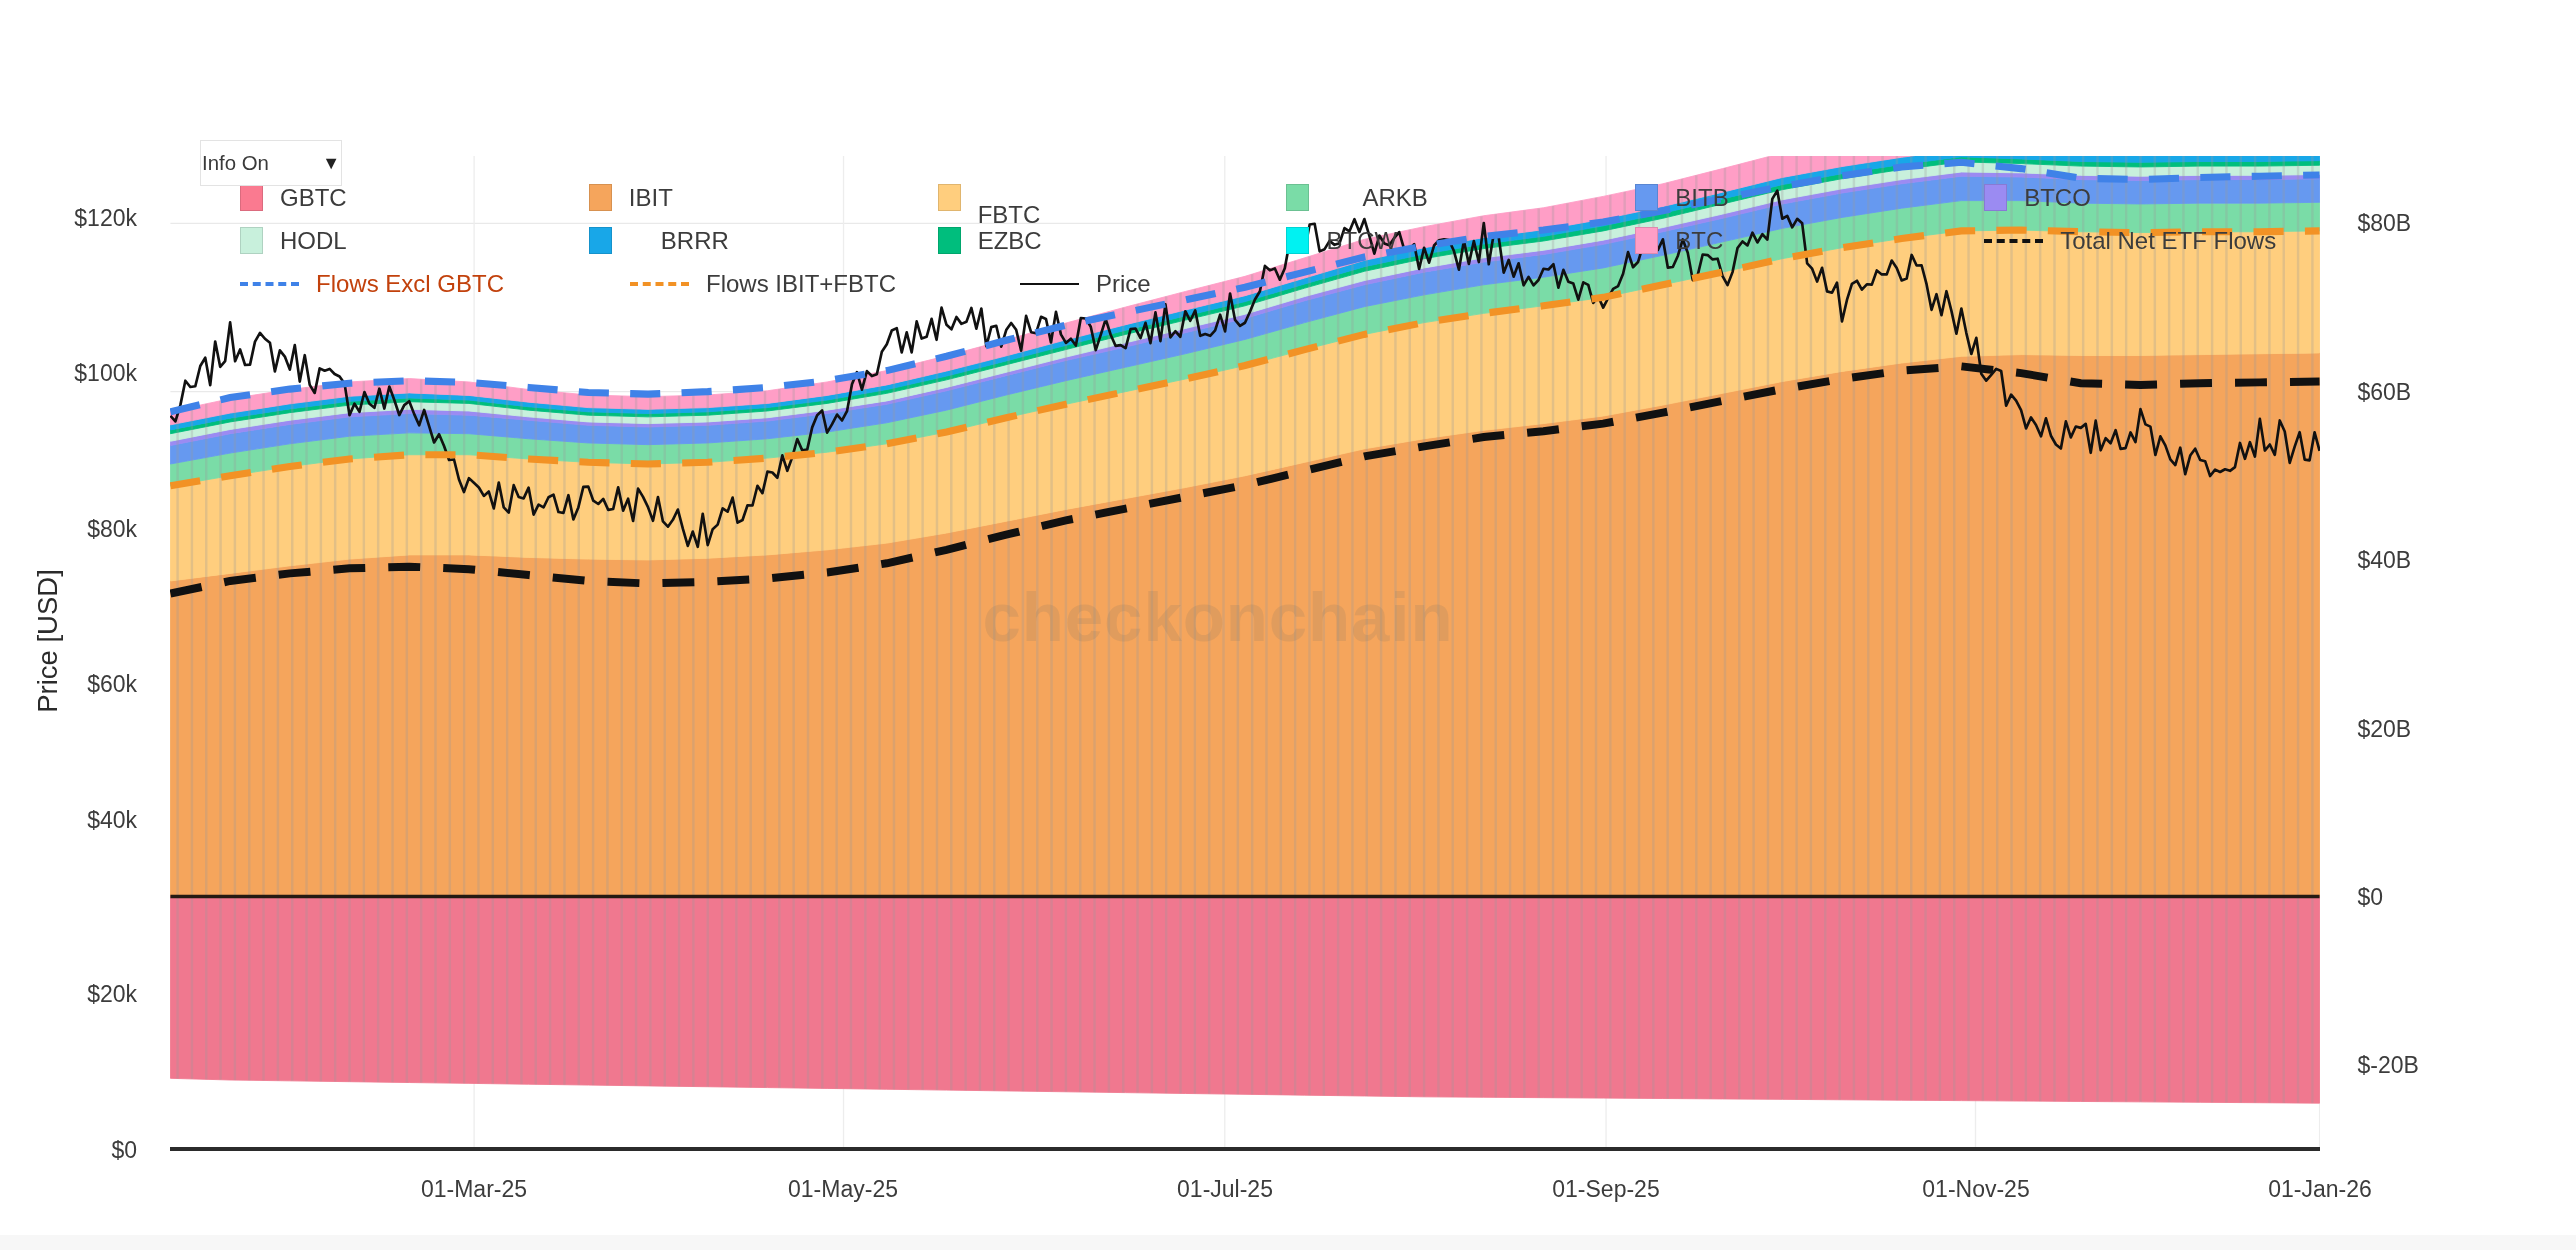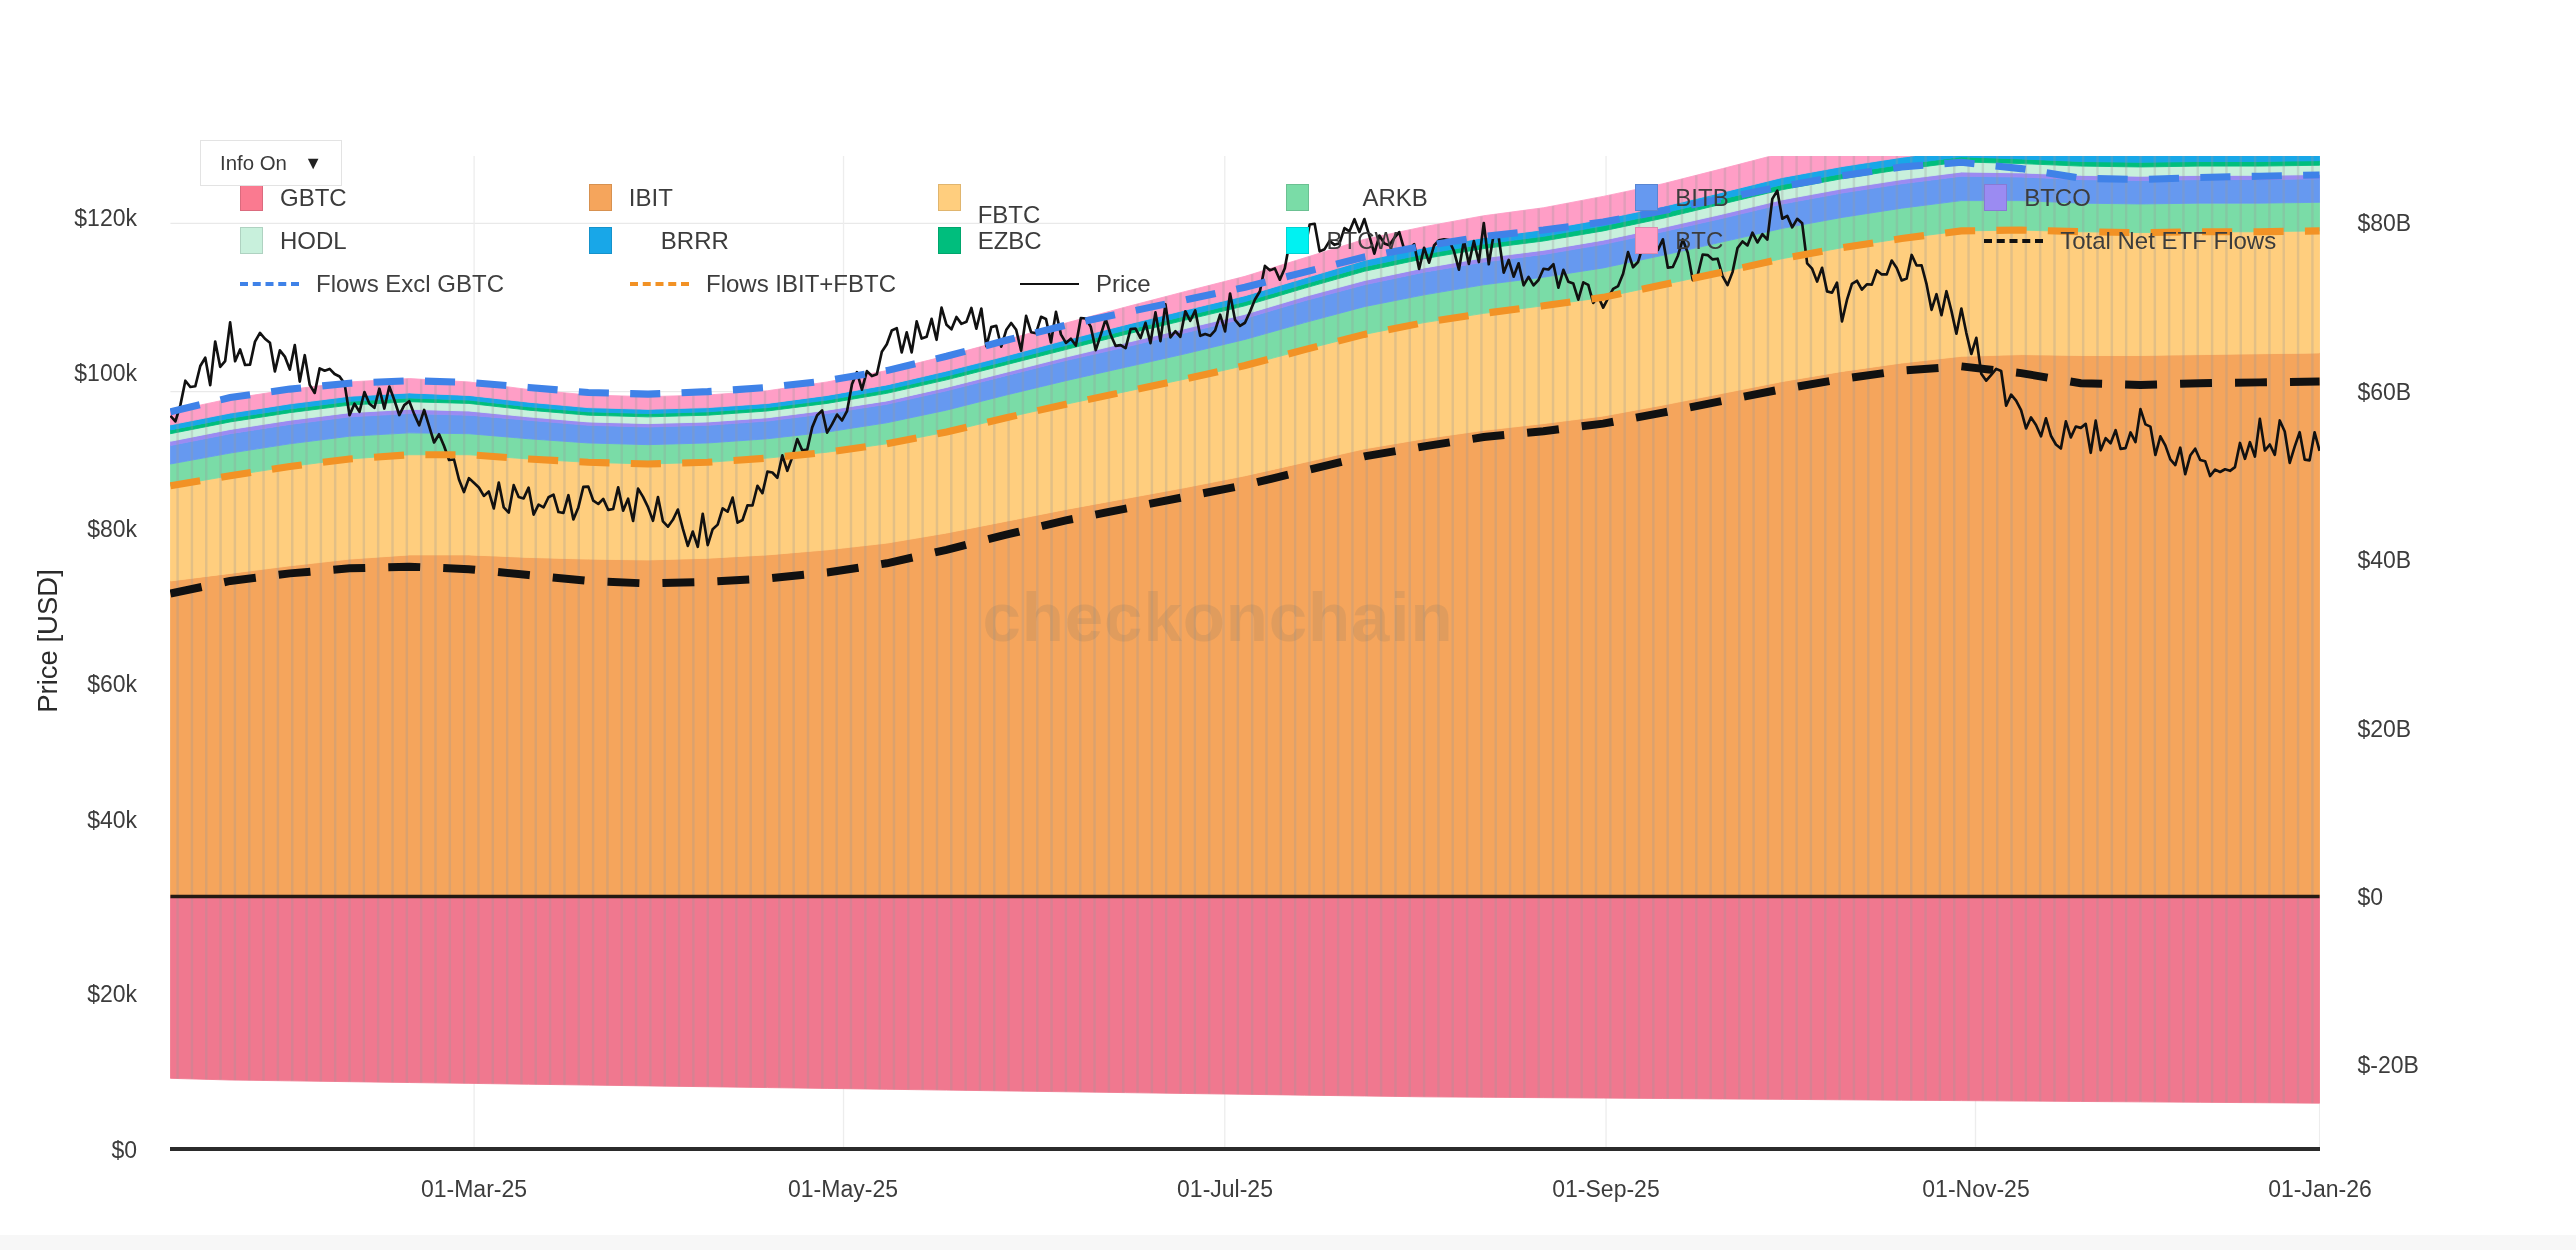--- a/index.html
+++ b/index.html
@@ -23,21 +23,21 @@
     white-space:nowrap;
   }
 
   
   #info-dropdown{
     position:absolute; left:200px; top:140px;
     width:142px; height:46px;
     background:#ffffff;
     border:0.9px solid #e3e3e3;
     display:flex; align-items:center;
-    padding:0 19px;
+    padding:0 1px;
     z-index:40;
   }
   #info-dropdown .lbl{ font-size:20.4px; color:#3a3a3a; }
   #info-dropdown .caret{ margin-left:auto; font-size:18px; color:#222; line-height:1; }
 
   
   #legend{
     position:absolute; left:240px; top:176px;
     width:2093px;
     z-index:30;
@@ -422,21 +422,21 @@
             <i></i>
           </span>
           <span style="color: rgb(60, 60, 60);">Total Net ETF Flows</span>
         </div>
       </div>
       <div class="legend-row">
         <div class="legend-item w0" style="width: 390px; color: rgb(63, 130, 232);">
           <span class="dashline">
             <i></i>
           </span>
-          <span style="color: #404040;">Flows Excl GBTC</span>
+          <span style="color: #c2410c;">Flows Excl GBTC</span>
         </div>
         <div class="legend-item w1" style="width: 390px; color: rgb(242, 146, 37);">
           <span class="dashline">
             <i></i>
           </span>
           <span style="color: rgb(60, 60, 60);">Flows IBIT+FBTC</span>
         </div>
         <div class="legend-item w1" style="width: 390px; color: rgb(17, 17, 17);">
           <span class="solidline">
             <i></i>

